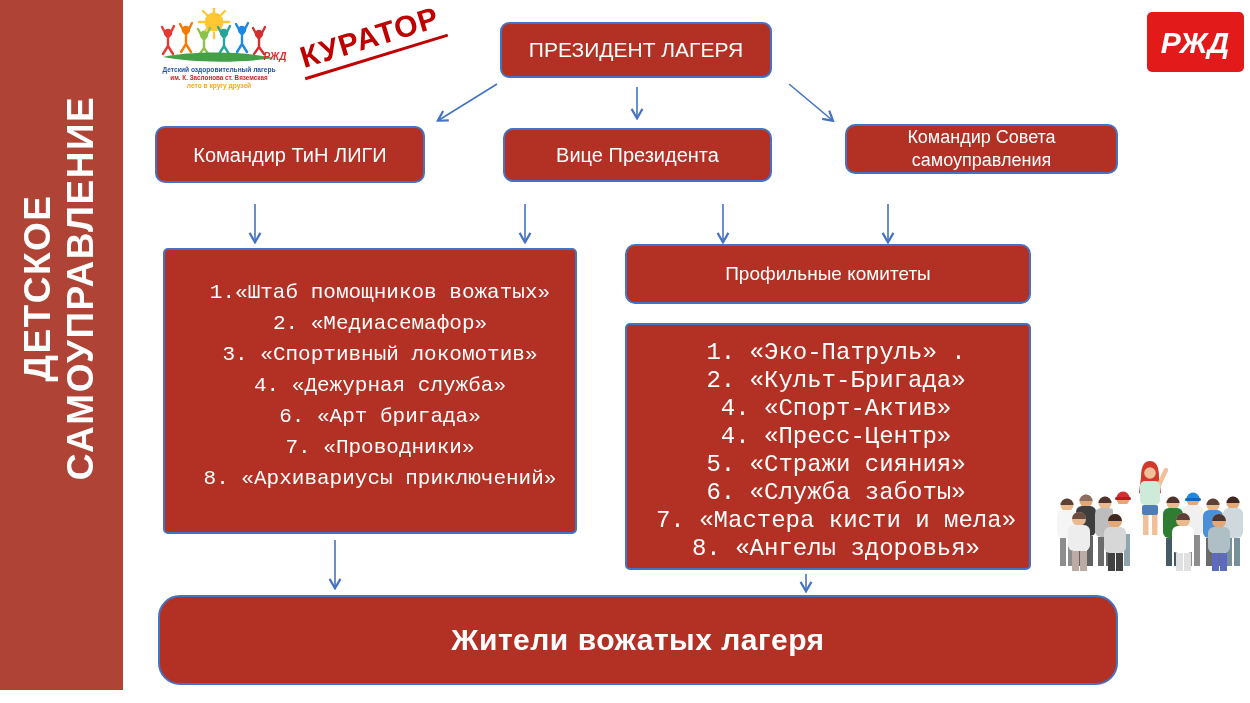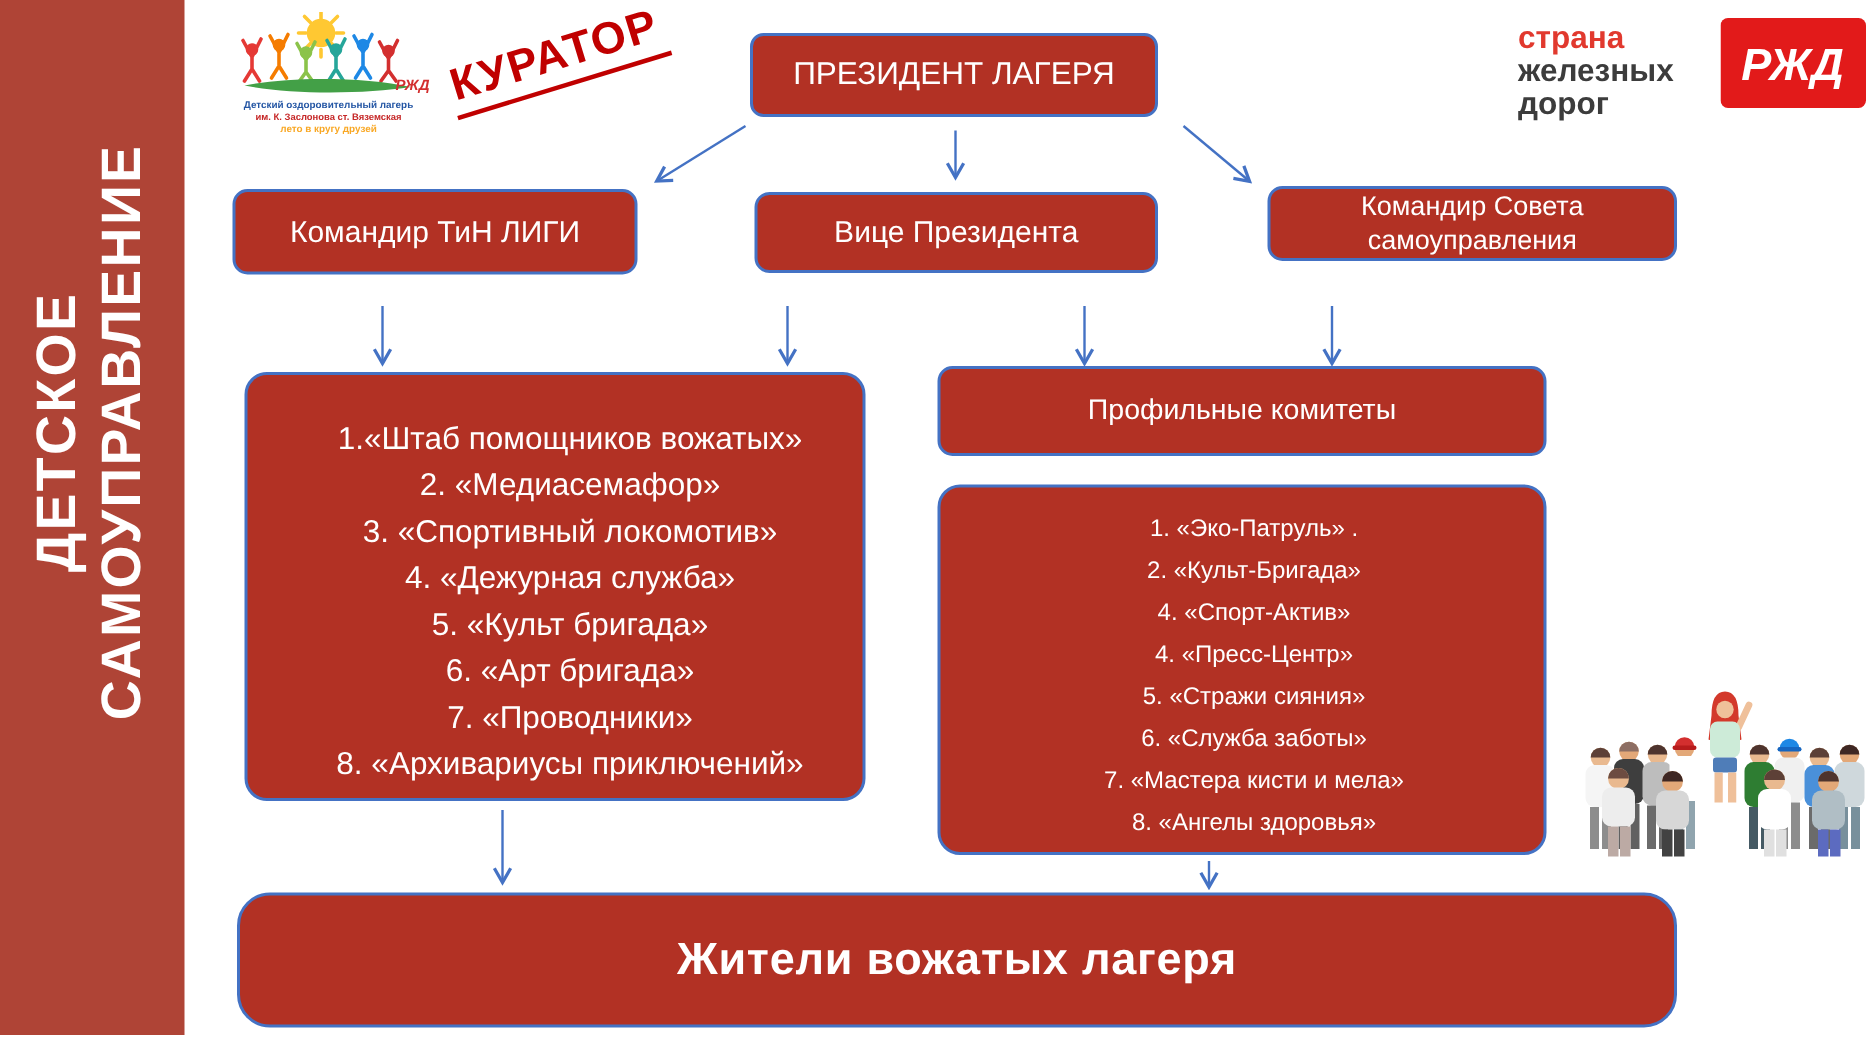--- a/index.html
+++ b/index.html
@@ -20,25 +20,25 @@
           border:2px solid var(--border-blue,#4472C4); color:#fff;
           display:flex; align-items:center; justify-content:center;
           text-align:center; }
   .small-box { border-radius:10px; font-size:20px; line-height:1.3; }
   .president { left:500px; top:22px; width:272px; height:56px; border-radius:9px; font-size:21px; }
   .box-tin   { left:155px; top:126px; width:270px; height:57px; }
   .box-vice  { left:503px; top:128px; width:269px; height:54px;text-align:right; }
   .box-sovet { left:845px; top:124px; width:273px; height:50px; font-size:18px; padding:0 34px; }
   .box-comm  { left:625px; top:244px; width:406px; height:60px; border-radius:10px; font-size:19px; }
 
-  .list-box { display:block; border-radius:15px; }
+  .list-box { display:block; border-radius:5px;font-family:Liberation Mono, monospace; }
   .list-left  { left:163px; top:248px; width:414px; height:286px; }
   .list-left .items { padding:27px 8px 0 28px; font-size:21px; line-height:31px; }
   .list-right { left:625px; top:323px; width:406px; height:247px; }
-  .list-right .items { padding:14px 8px 0 24px; font-size:16px; line-height:28px; }
+  .list-right .items { padding:14px 8px 0 24px; font-size:24px; line-height:28px; }
 
   .footer-box { left:158px; top:595px; width:960px; height:90px; border-radius:22px;
                 font-size:30px; font-weight:600; letter-spacing:.5px; }
 
   
   .curator { position:absolute; left:300px; top:42px; transform:rotate(-17deg);
              transform-origin:left center; color:var(--curator-red,#C00000);
              font-size:30px; font-weight:bold; letter-spacing:1px;
              border-bottom:3px solid var(--curator-red,#C00000); padding:0 4px 2px 2px; }
 
@@ -107,45 +107,39 @@
       <path d="M16,49 C 45,43 95,43 127,50 C 95,55 45,55 16,49 Z" fill="#43A047"></path>
       <text x="128" y="52" font-size="10" font-weight="bold" font-style="italic" fill="#D32F2F" text-anchor="middle">РЖД</text>
       <text x="72" y="64" font-size="6.6" font-weight="bold" fill="#2456A4" text-anchor="middle">Детский оздоровительный лагерь</text>
       <text x="72" y="72" font-size="6.3" font-weight="bold" fill="#C62828" text-anchor="middle">им. К. Заслонова ст. Вяземская</text>
       <text x="72" y="80" font-size="6.6" font-weight="bold" fill="#F9A825" text-anchor="middle">лето в кругу друзей</text>
     </svg>
   </div>
 
   <div class="curator">КУРАТОР</div>
 
-  <div class="szd">
-    <div class="l1">страна</div>
-    <div>железных</div>
-    <div>дорог</div>
-  </div>
   <div class="rzd-logo">
     <svg width="97" height="60" viewBox="0 0 97 60">
       <rect x="0" y="0" width="97" height="60" rx="5" fill="var(--rzd-red,#E21A1A)"></rect>
       <text x="48" y="41" font-size="30" font-weight="bold" font-style="italic" fill="#ffffff" text-anchor="middle">РЖД</text>
     </svg>
   </div>
 
   <div class="rbox president">ПРЕЗИДЕНТ ЛАГЕРЯ</div>
 
   <div class="rbox small-box box-tin">Командир ТиН ЛИГИ</div>
   <div class="rbox small-box box-vice">Вице Президента</div>
   <div class="rbox small-box box-sovet">Командир Совета самоуправления</div>
 
   <div class="rbox list-box list-left">
     <div class="items">
       <div>1.«Штаб  помощников вожатых»</div>
       <div>2. «Медиасемафор»</div>
       <div>3. «Спортивный локомотив»</div>
       <div>4. «Дежурная служба»</div>
-      <div>5. «Культ бригада»</div>
       <div>6. «Арт бригада»</div>
       <div>7. «Проводники»</div>
       <div>8. «Архивариусы приключений»</div>
     </div>
   </div>
 
   <div class="rbox box-comm">Профильные комитеты</div>
 
   <div class="rbox list-box list-right">
     <div class="items">

